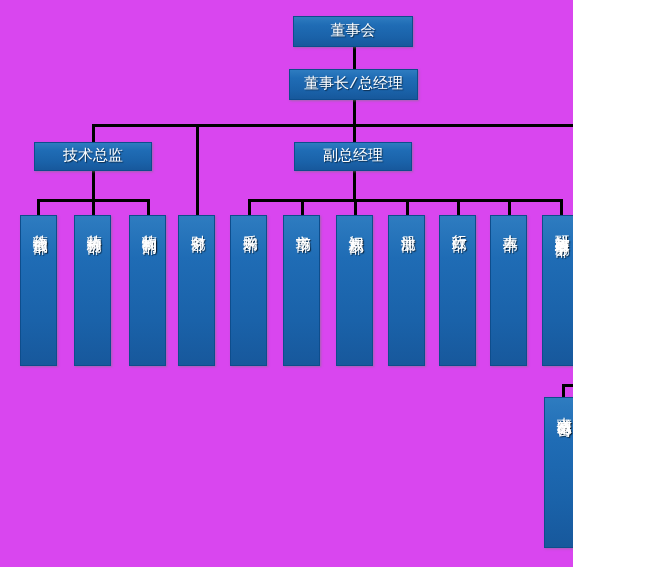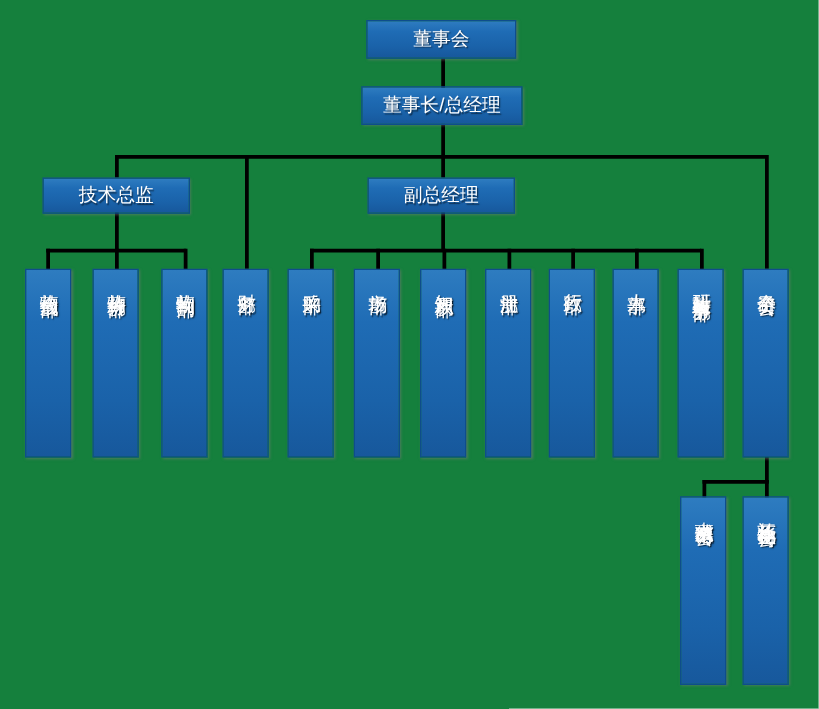--- a/index.html
+++ b/index.html
@@ -3,24 +3,24 @@
 <meta charset="utf-8">
 <title>Org Chart</title>
 <style>
   html, body {
     margin: 0;
     padding: 0;
     background: #ffffff;
   }
   #chart-root {
     position: relative;
-    width: 655px;
+    width: 573px;
     height: 567px;
-    background: #15803d;
-    font-family: Liberation Sans, sans-serif;
+    background: #d946ef;
+    font-family: Liberation Mono, monospace;
     overflow: hidden;
   }
   
   .conn {
     position: absolute;
     background: #000000;
   }
   .conn-v { width: 3px; }
   .conn-h { height: 3px; }
 

